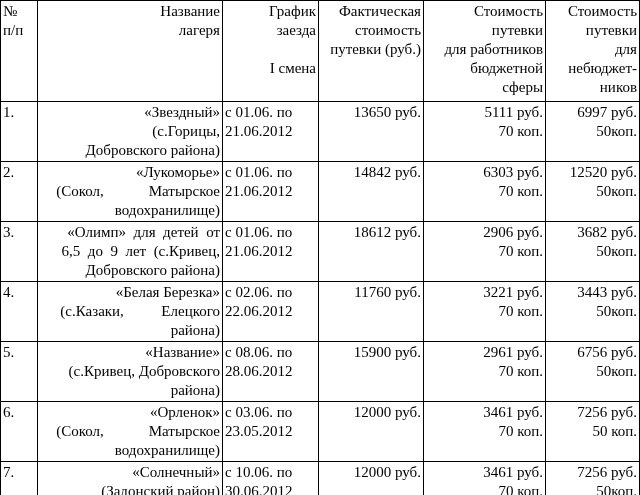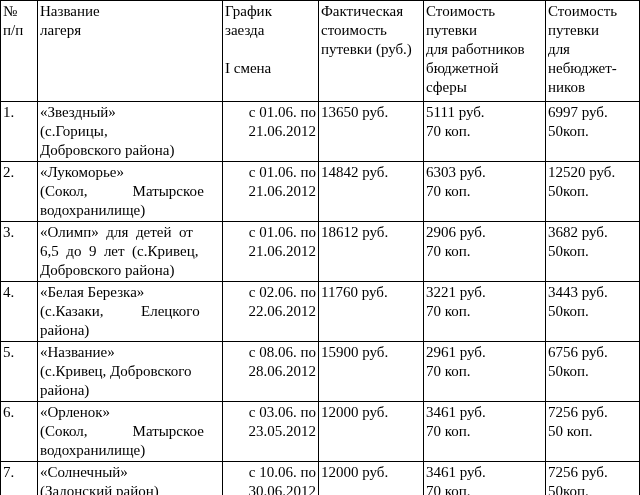--- a/index.html
+++ b/index.html
@@ -30,27 +30,27 @@
     font-weight: normal;
     white-space: pre-wrap;
     padding: 1px 2px 1px 2px;
     box-sizing: border-box;
     overflow: hidden;
   }
   thead tr { height: 101px; }
   tbody tr { height: 58px; }
   tbody tr:last-child { height: 43px; }
 
-  th { text-align: left; padding-top: 2px; }
+  th { text-align: right; padding-top: 2px; }
   th.h-num { text-align: left; padding-left: 5px; }
 
   td.c-num   { text-align: left; padding-left: 7px; }
-  td.c-name  { text-align: left; padding-left: 6px; padding-right: 3px; }
-  td.c-date  { text-align: right; padding-left: 9px; }
-  td.c-price { text-align: left; }
+  td.c-name  { text-align: right; padding-left: 6px; padding-right: 3px; }
+  td.c-date  { text-align: left; padding-left: 9px; }
+  td.c-price { text-align: right; }
 </style>
 </head>
 <body>
 
 <div class="page">
   <table class="camp-table">
     <colgroup>
       <col style="width:37px">
       <col style="width:185px">
       <col style="width:96px">

